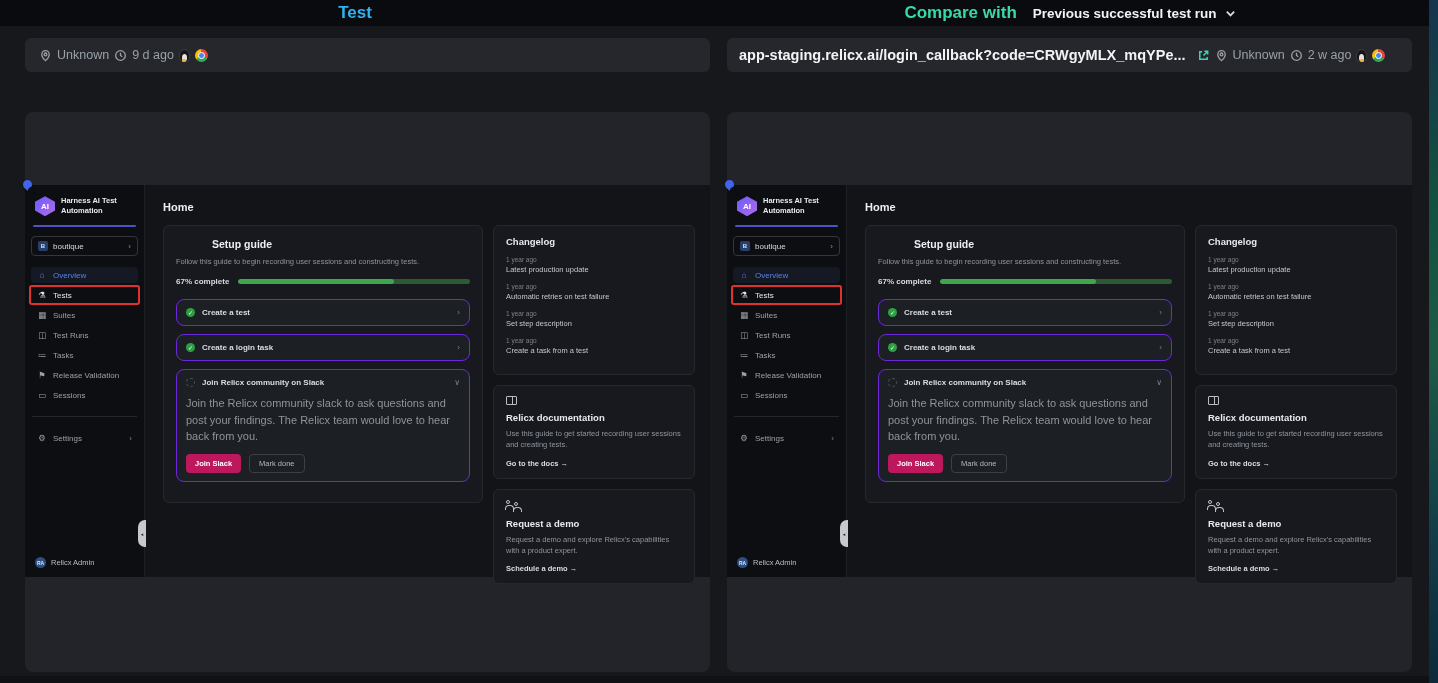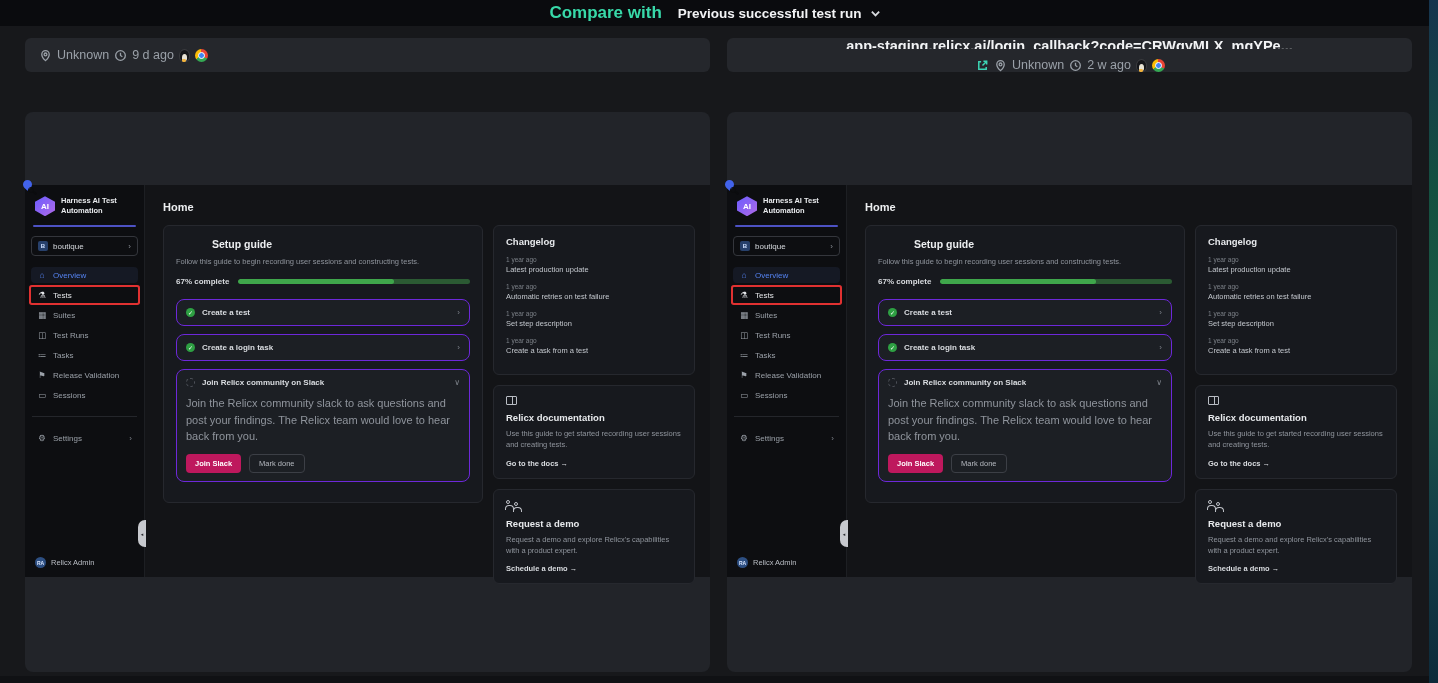--- a/index.html
+++ b/index.html
@@ -16,21 +16,21 @@
   .topbar-half { display:flex; align-items:center; justify-content:center; }
   .topbar-half.left { width:710px; }
   .topbar-half.right { flex:1; gap:16px; }
   .title-left { color:#2fb3ef; font-size:17px; font-weight:700; }
   .title-right { color:#38d9a9; font-size:17px; font-weight:700; }
   .compare-select { display:flex; align-items:center; gap:8px; color:#f2f3f5; font-size:13.5px; font-weight:700; cursor:pointer; }
   .chev-svg { width:11px; height:11px; stroke:#d7dade; fill:none; stroke-width:2; }
   
   .urlbar { position:absolute; top:38px; height:34px; width:685px; background:#25272c; border-radius:6px;
             display:flex; align-items:center; padding:0 12px; gap:9px; z-index:2; }
-  #url-left { left:25px; } #url-right { left:727px;flex-direction:column; }
+  #url-left { left:25px; } #url-right { left:727px; }
   .url-text { color:#f2f3f5; font-weight:700; font-size:14.5px; white-space:nowrap; overflow:hidden; }
   .url-meta { display:flex; align-items:center; gap:5px; color:#9aa0a8; font-size:12.5px; white-space:nowrap; margin-left:2px; }
   .meta-svg { width:13px; height:13px; stroke:#9aa0a8; fill:none; stroke-width:1.4; }
   .ext-svg { width:13px; height:13px; stroke:#3dd6b5; fill:none; stroke-width:1.6; }
   .icon-tux { position:relative; width:11px; height:13px; background:#15161a; border:1px solid #3a3b3f;
               border-radius:50% 50% 42% 42%; flex:none; }
   .icon-tux::after { content:''; position:absolute; left:2px; top:4px; width:5px; height:7px;
               background:#e8e3d5; border-radius:50% 50% 40% 40%; }
   .icon-tux::before { content:''; position:absolute; left:2.5px; bottom:-1.5px; width:4px; height:3px;
               background:#f2b33d; border-radius:40%; z-index:1; }
@@ -120,20 +120,23 @@
   .info-link { font-size:7.5px; font-weight:700; color:#d9dce0; }
   
   .wallpaper { position:absolute; right:0; top:0; width:9px; height:683px; z-index:3;
     background:linear-gradient(180deg,#16344e 0%,#145040 28%,#1d5a46 52%,#133d48 78%,#0d2a3a 100%); }
   .bottombar { position:absolute; left:0; bottom:0; width:1429px; height:7px; background:#101114; z-index:2; }
 </style>
 </head>
 <body>
 
 <div class="topbar">
+  <div class="topbar-half left">
+    <span class="title-left">Test</span>
+  </div>
   <div class="topbar-half right">
     <span class="title-right">Compare with</span>
     <span class="compare-select">
       <span>Previous successful test run</span>
       <svg class="chev-svg" viewBox="0 0 12 12">
           <polyline points="2,4 6,8 10,4"></polyline>
         </svg>
     </span>
   </div>
 </div>

